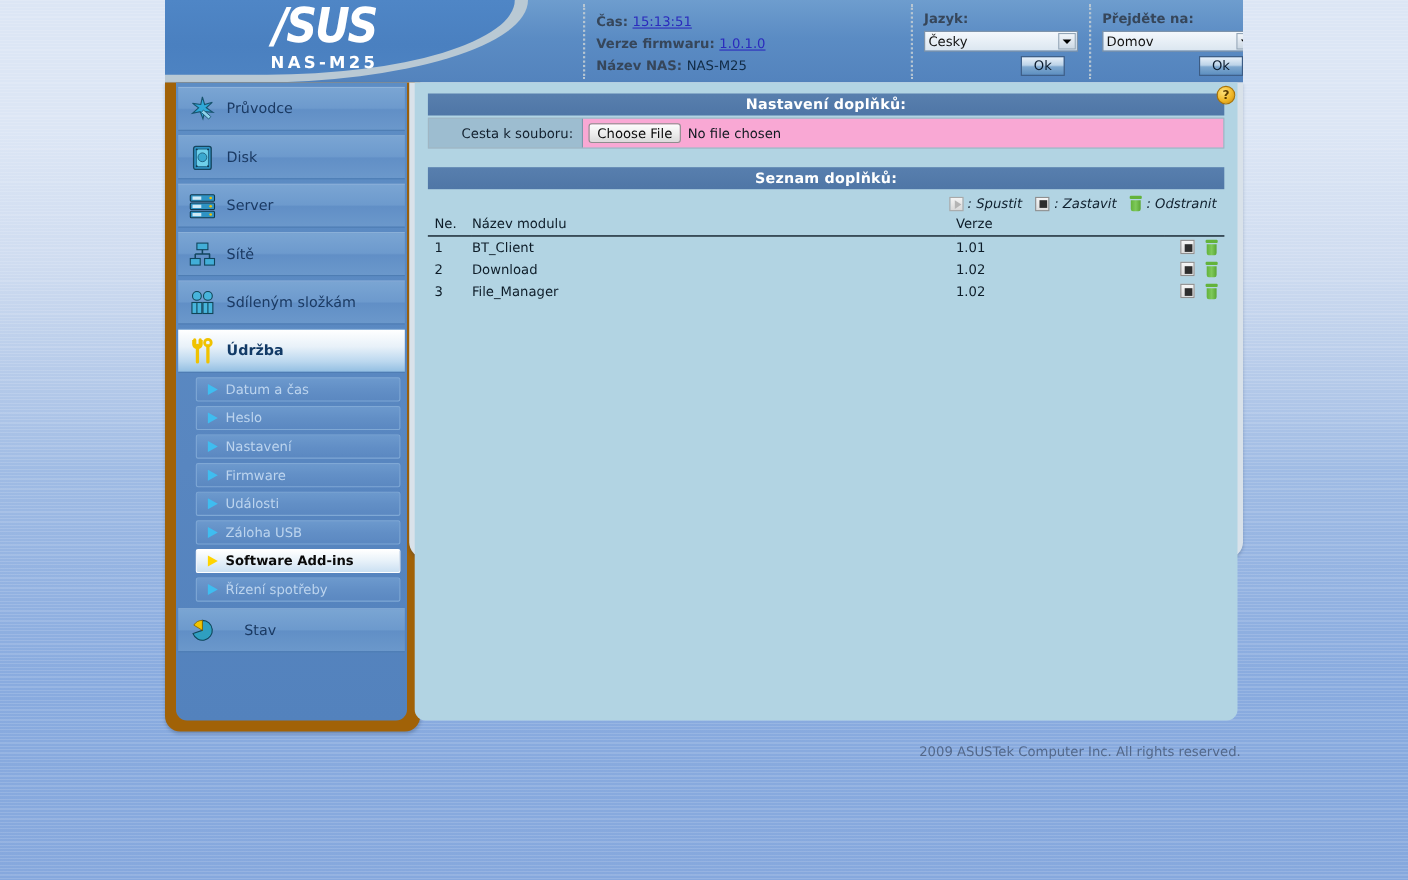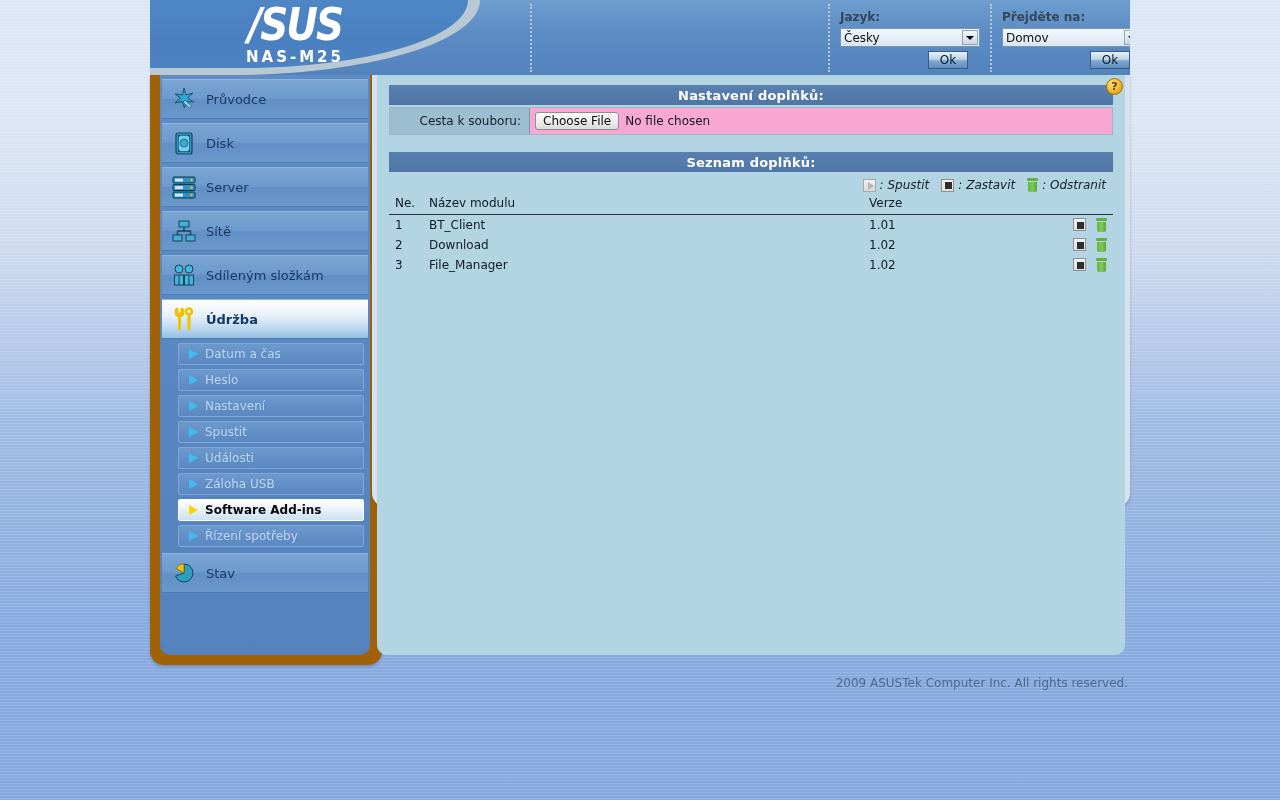--- a/index.html
+++ b/index.html
@@ -299,20 +299,34 @@
 <div id="header">
   <div id="header-swoosh">
     <div id="header-swoosh-inner"></div>
   </div>
   <div id="logo-wrap">
     <div id="asus-logo">/SUS</div>
     <div id="model-name">NAS-M25</div>
   </div>
 
   <div class="hdr-sep" style="left:380px;"></div>
+  <div class="hdr-col" style="left:392px; width:295px;">
+    <div class="hdr-line">
+      <span>Čas:</span>
+      <a class="hdr-link" href="#">15:13:51</a>
+    </div>
+    <div class="hdr-line">
+      <span>Verze firmwaru:</span>
+      <a class="hdr-link" href="#">1.0.1.0</a>
+    </div>
+    <div class="hdr-line">
+      <span>Název NAS:</span>
+      <span class="val">NAS-M25</span>
+    </div>
+  </div>
 
   <div class="hdr-sep" style="left:678px;"></div>
   <div class="hdr-col" style="left:690px; width:155px;">
     <span class="hdr-label">Jazyk:</span>
     <div class="sel">
       <span>Česky</span>
       <span class="arrowbox"></span>
     </div>
     <div class="okbtn">Ok</div>
   </div>
@@ -418,41 +432,41 @@
       <div class="subitem">
         <span class="tri"></span>
         <span>Heslo</span>
       </div>
       <div class="subitem">
         <span class="tri"></span>
         <span>Nastavení</span>
       </div>
       <div class="subitem">
         <span class="tri"></span>
-        <span>Spustit</span>
+        <span>Firmware</span>
       </div>
       <div class="subitem">
         <span class="tri"></span>
         <span>Události</span>
       </div>
       <div class="subitem">
         <span class="tri"></span>
         <span>Záloha USB</span>
       </div>
       <div class="subitem active">
         <span class="tri"></span>
         <span>Software Add-ins</span>
       </div>
       <div class="subitem">
         <span class="tri"></span>
         <span>Řízení spotřeby</span>
       </div>
     </div>
 
-    <div class="navitem" style="margin-top:6px;">
+    <div class="navitem" style="margin-top:6px;gap:16px;">
       <span class="navicon">
         <svg width="26" height="26" viewBox="0 0 26 26">
           <path d="M13 13 L13 4 A9 9 0 1 1 4.5 16 Z" fill="#2f9fc0" stroke="#0e4458" stroke-width="1"></path>
           <path d="M13 13 L13 4 A9 9 0 0 0 5.2 8.3 Z" fill="#f2c400" stroke="#8a6a00" stroke-width=".8"></path>
         </svg>
       </span>
       <span class="navlabel">Stav</span>
     </div>
 
   </div>

